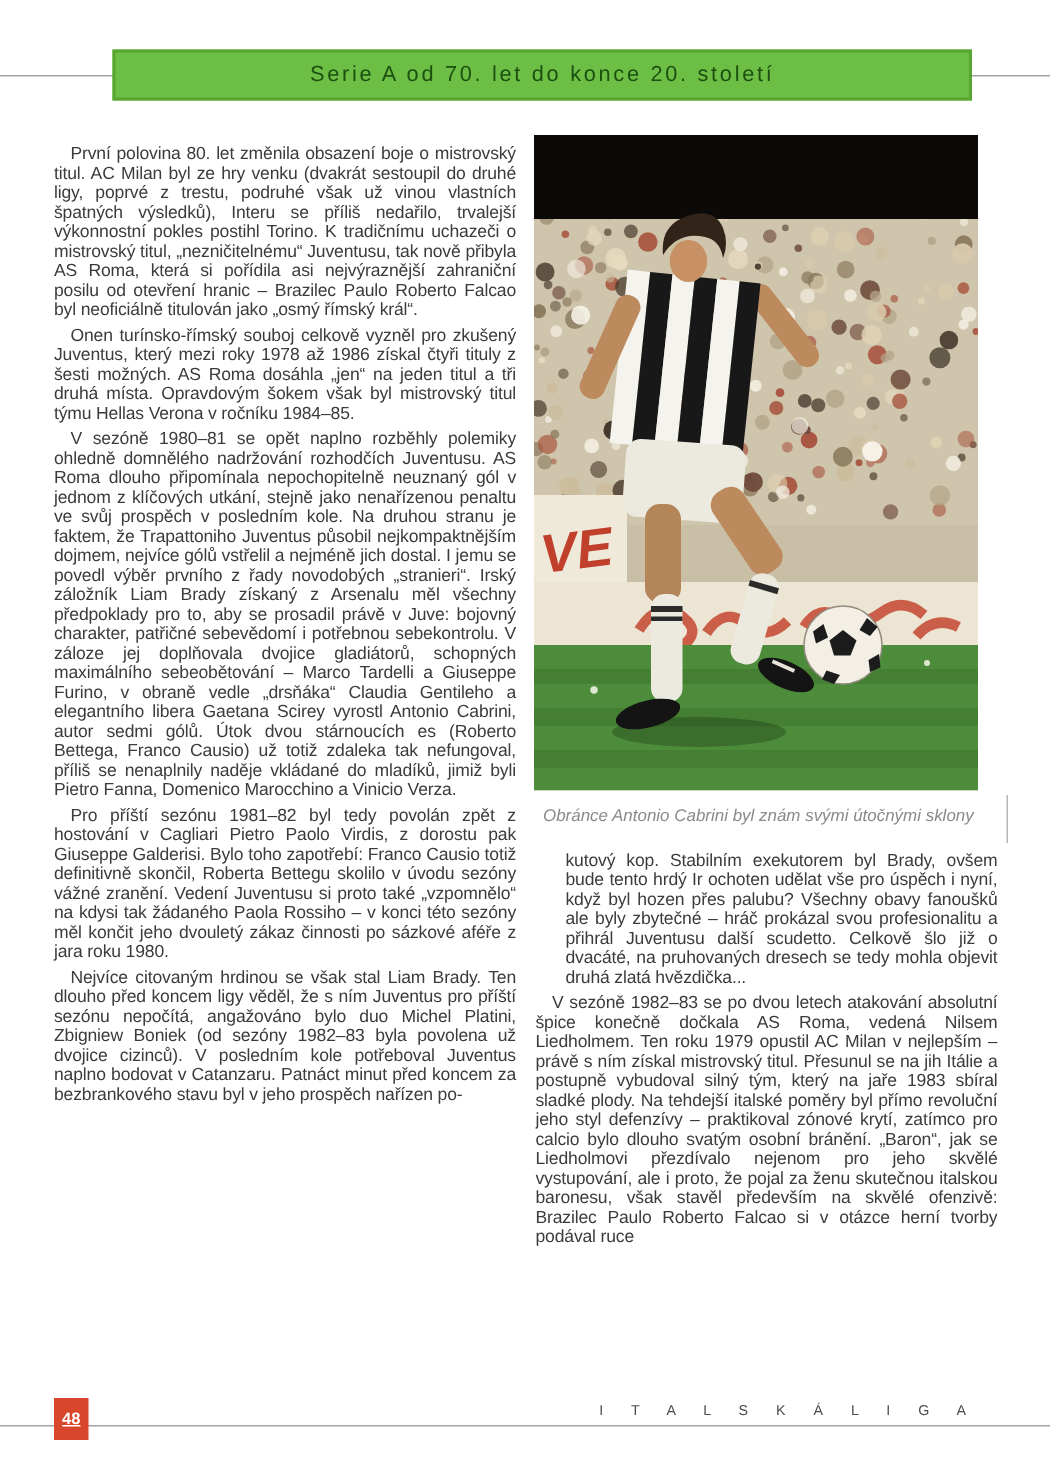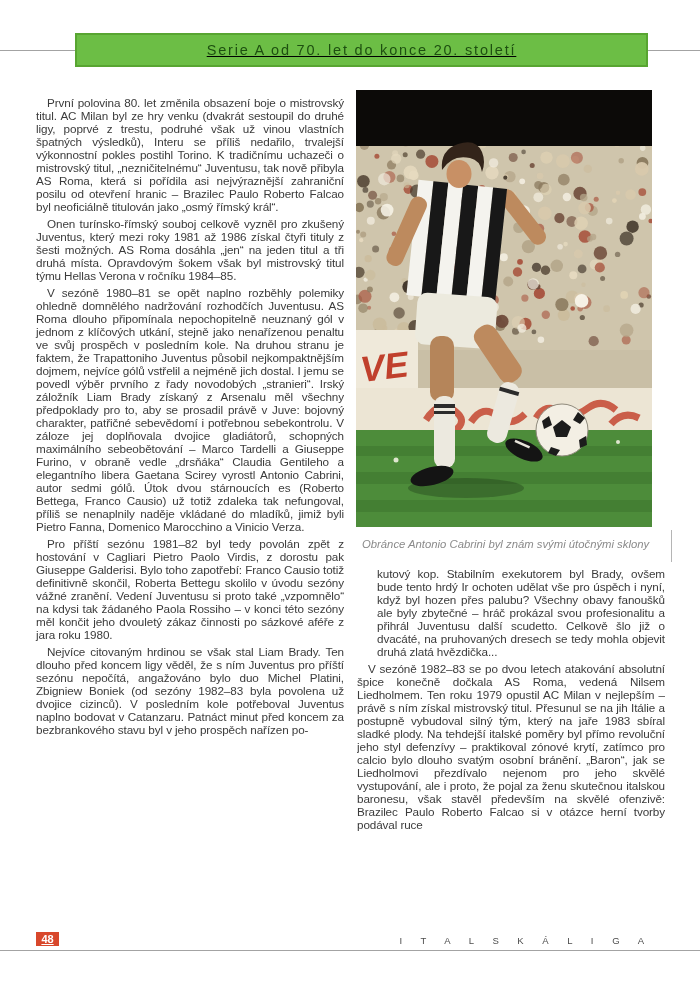--- a/index.html
+++ b/index.html
@@ -15,21 +15,21 @@
   .page{
     position:relative;width:700px;height:984px;background:#ffffff;
     font-family:"Liberation Sans",sans-serif;overflow:hidden;
   }
   .rule{position:absolute;left:0;width:700px;height:1px;background:var(--rule-gray);}
   .rule.top{top:50px;}
   .rule.bottom{top:950px;}
   .header-bar{
     position:absolute;left:75px;top:33px;width:569px;height:30px;
     background:var(--accent-green);border:2px solid var(--accent-green-border);
-    display:flex;align-items:center;justify-content:center;text-decoration:underline;
+    display:flex;align-items:center;justify-content:center;
   }
   .header-bar span{
     color:var(--accent-green-text);font-size:14.5px;letter-spacing:1.8px;
   }
   .col{
     position:absolute;top:96px;width:308px;color:var(--body-text);
     font-size:11.7px;line-height:13px;text-align:justify;letter-spacing:-0.1px;
   }
   .col.left{left:36px;}
   .col.right{left:357px;top:567px;height:373px;overflow:hidden;}
@@ -40,21 +40,21 @@
     background:#c9bfa6;
   }
   .caption{
     position:absolute;left:362px;top:538px;width:300px;
     font-size:11.3px;font-style:italic;color:var(--caption-gray);
   }
   .caption-rule{
     position:absolute;left:671px;top:530px;width:1px;height:32px;background:#b5b5b5;
   }
   .page-badge{
-    position:absolute;left:36px;top:932px;width:23px;height:14px;
+    position:absolute;left:36px;top:932px;width:23px;height:28px;
     background:var(--footer-red);color:#ffffff;font-weight:bold;font-size:11px;
     display:flex;align-items:center;justify-content:center;text-decoration:underline;
   }
   .section-label{
     position:absolute;right:52px;top:935px;
     font-size:9.5px;letter-spacing:4px;word-spacing:8px;color:#4d4d4d;
   }
 </style>
 </head>
 <body>
@@ -62,21 +62,21 @@
 <div class="page">
 
   <div class="rule top"></div>
 
   <div class="header-bar">
     <span>Serie A od 70. let do konce 20. století</span>
   </div>
 
   <div class="col left">
       <p>První polovina 80. let změnila obsazení boje o mistrovský titul. AC Milan byl ze hry venku (dvakrát sestoupil do druhé ligy, poprvé z trestu, podruhé však už vinou vlastních špatných výsledků), Interu se příliš nedařilo, trvalejší výkonnostní pokles postihl Torino. K tradičnímu uchazeči o mistrovský titul, „nezničitelnému“ Juventusu, tak nově přibyla AS Roma, která si pořídila asi nejvýraznější zahraniční posilu od otevření hranic – Brazilec Paulo Roberto Falcao byl neoficiálně titulován jako „osmý římský král“.</p>
-      <p>Onen turínsko-římský souboj celkově vyzněl pro zkušený Juventus, který mezi roky 1981 až 1986 získal čtyři tituly z šesti možných. AS Roma dosáhla „jen“ na jeden titul a tři druhá místa. Opravdovým šokem však byl mistrovský titul týmu Hellas Verona v ročníku 1984–85.</p>
+      <p>Onen turínsko-římský souboj celkově vyzněl pro zkušený Juventus, který mezi roky 1978 až 1986 získal čtyři tituly z šesti možných. AS Roma dosáhla „jen“ na jeden titul a tři druhá místa. Opravdovým šokem však byl mistrovský titul týmu Hellas Verona v ročníku 1984–85.</p>
       <p>V sezóně 1980–81 se opět naplno rozběhly polemiky ohledně domnělého nadržování rozhodčích Juventusu. AS Roma dlouho připomínala nepochopitelně neuznaný gól v jednom z klíčových utkání, stejně jako nenařízenou penaltu ve svůj prospěch v posledním kole. Na druhou stranu je faktem, že Trapattoniho Juventus působil nejkompaktnějším dojmem, nejvíce gólů vstřelil a nejméně jich dostal. I jemu se povedl výběr prvního z řady novodobých „stranieri“. Irský záložník Liam Brady získaný z Arsenalu měl všechny předpoklady pro to, aby se prosadil právě v Juve: bojovný charakter, patřičné sebevědomí i potřebnou sebekontrolu. V záloze jej doplňovala dvojice gladiátorů, schopných maximálního sebeobětování – Marco Tardelli a Giuseppe Furino, v obraně vedle „drsňáka“ Claudia Gentileho a elegantního libera Gaetana Scirey vyrostl Antonio Cabrini, autor sedmi gólů. Útok dvou stárnoucích es (Roberto Bettega, Franco Causio) už totiž zdaleka tak nefungoval, příliš se nenaplnily naděje vkládané do mladíků, jimiž byli Pietro Fanna, Domenico Marocchino a Vinicio Verza.</p>
       <p>Pro příští sezónu 1981–82 byl tedy povolán zpět z hostování v Cagliari Pietro Paolo Virdis, z dorostu pak Giuseppe Galderisi. Bylo toho zapotřebí: Franco Causio totiž definitivně skončil, Roberta Bettegu skolilo v úvodu sezóny vážné zranění. Vedení Juventusu si proto také „vzpomnělo“ na kdysi tak žádaného Paola Rossiho – v konci této sezóny měl končit jeho dvouletý zákaz činnosti po sázkové aféře z jara roku 1980.</p>
       <p>Nejvíce citovaným hrdinou se však stal Liam Brady. Ten dlouho před koncem ligy věděl, že s ním Juventus pro příští sezónu nepočítá, angažováno bylo duo Michel Platini, Zbigniew Boniek (od sezóny 1982–83 byla povolena už dvojice cizinců). V posledním kole potřeboval Juventus naplno bodovat v Catanzaru. Patnáct minut před koncem za bezbrankového stavu byl v jeho prospěch nařízen po-</p>
     </div>
 
   <figure class="photo" style="margin:0">
     <svg width="296" height="437" viewBox="0 0 296 437" xmlns="http://www.w3.org/2000/svg">
 
       <rect x="0" y="0" width="296" height="260" fill="#cfc5ac"></rect>
       <g id="crowd-dots">

